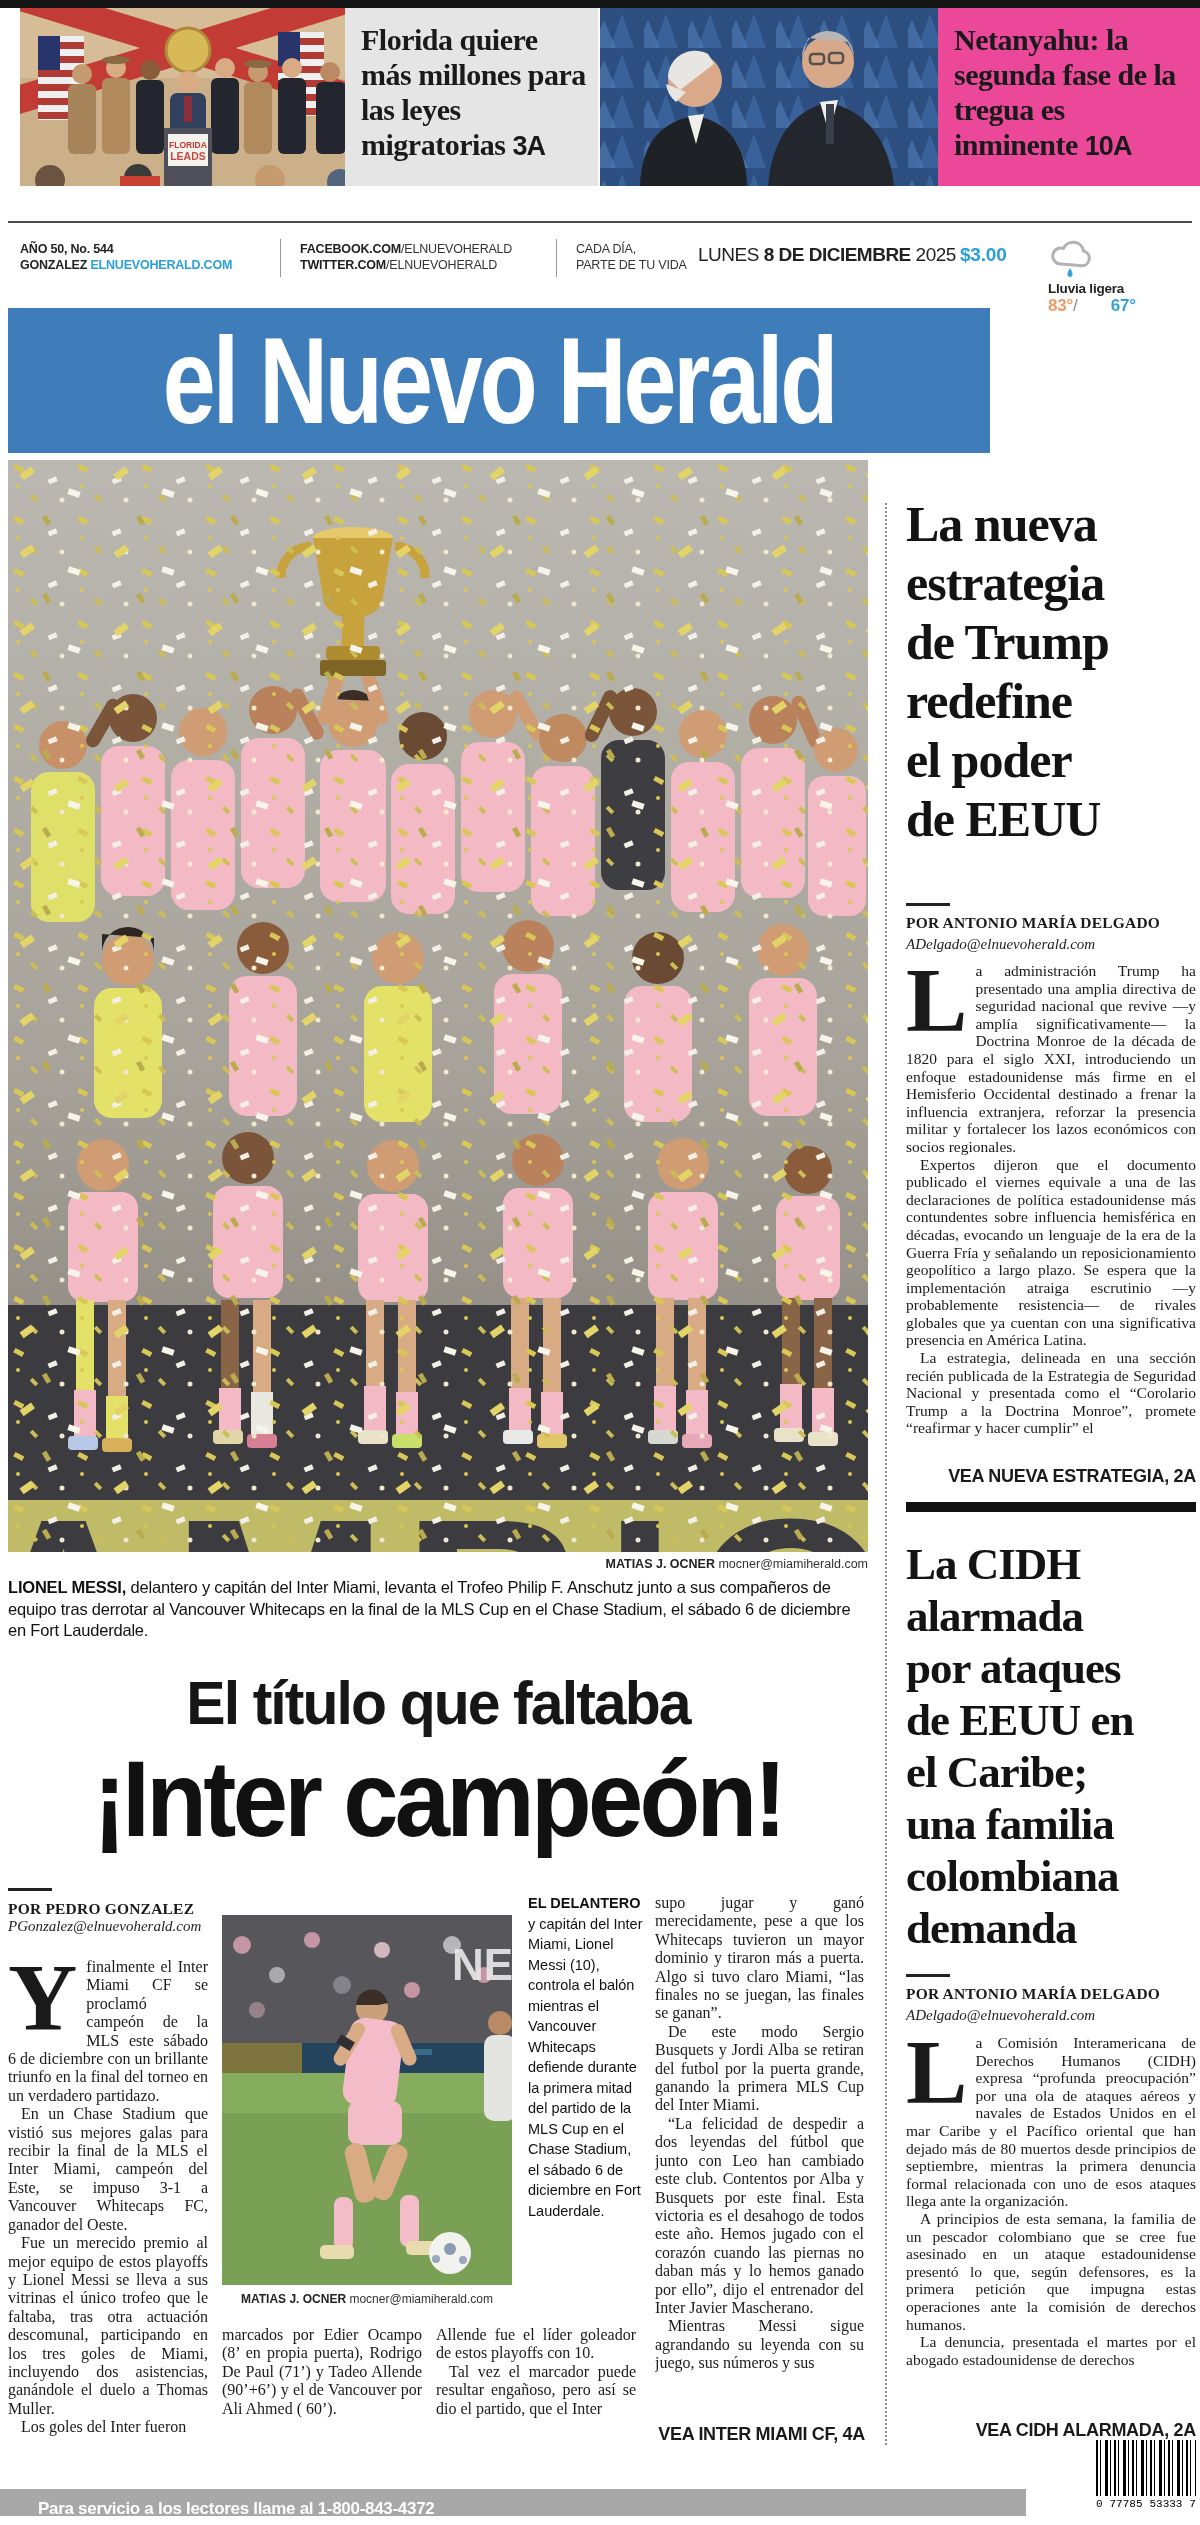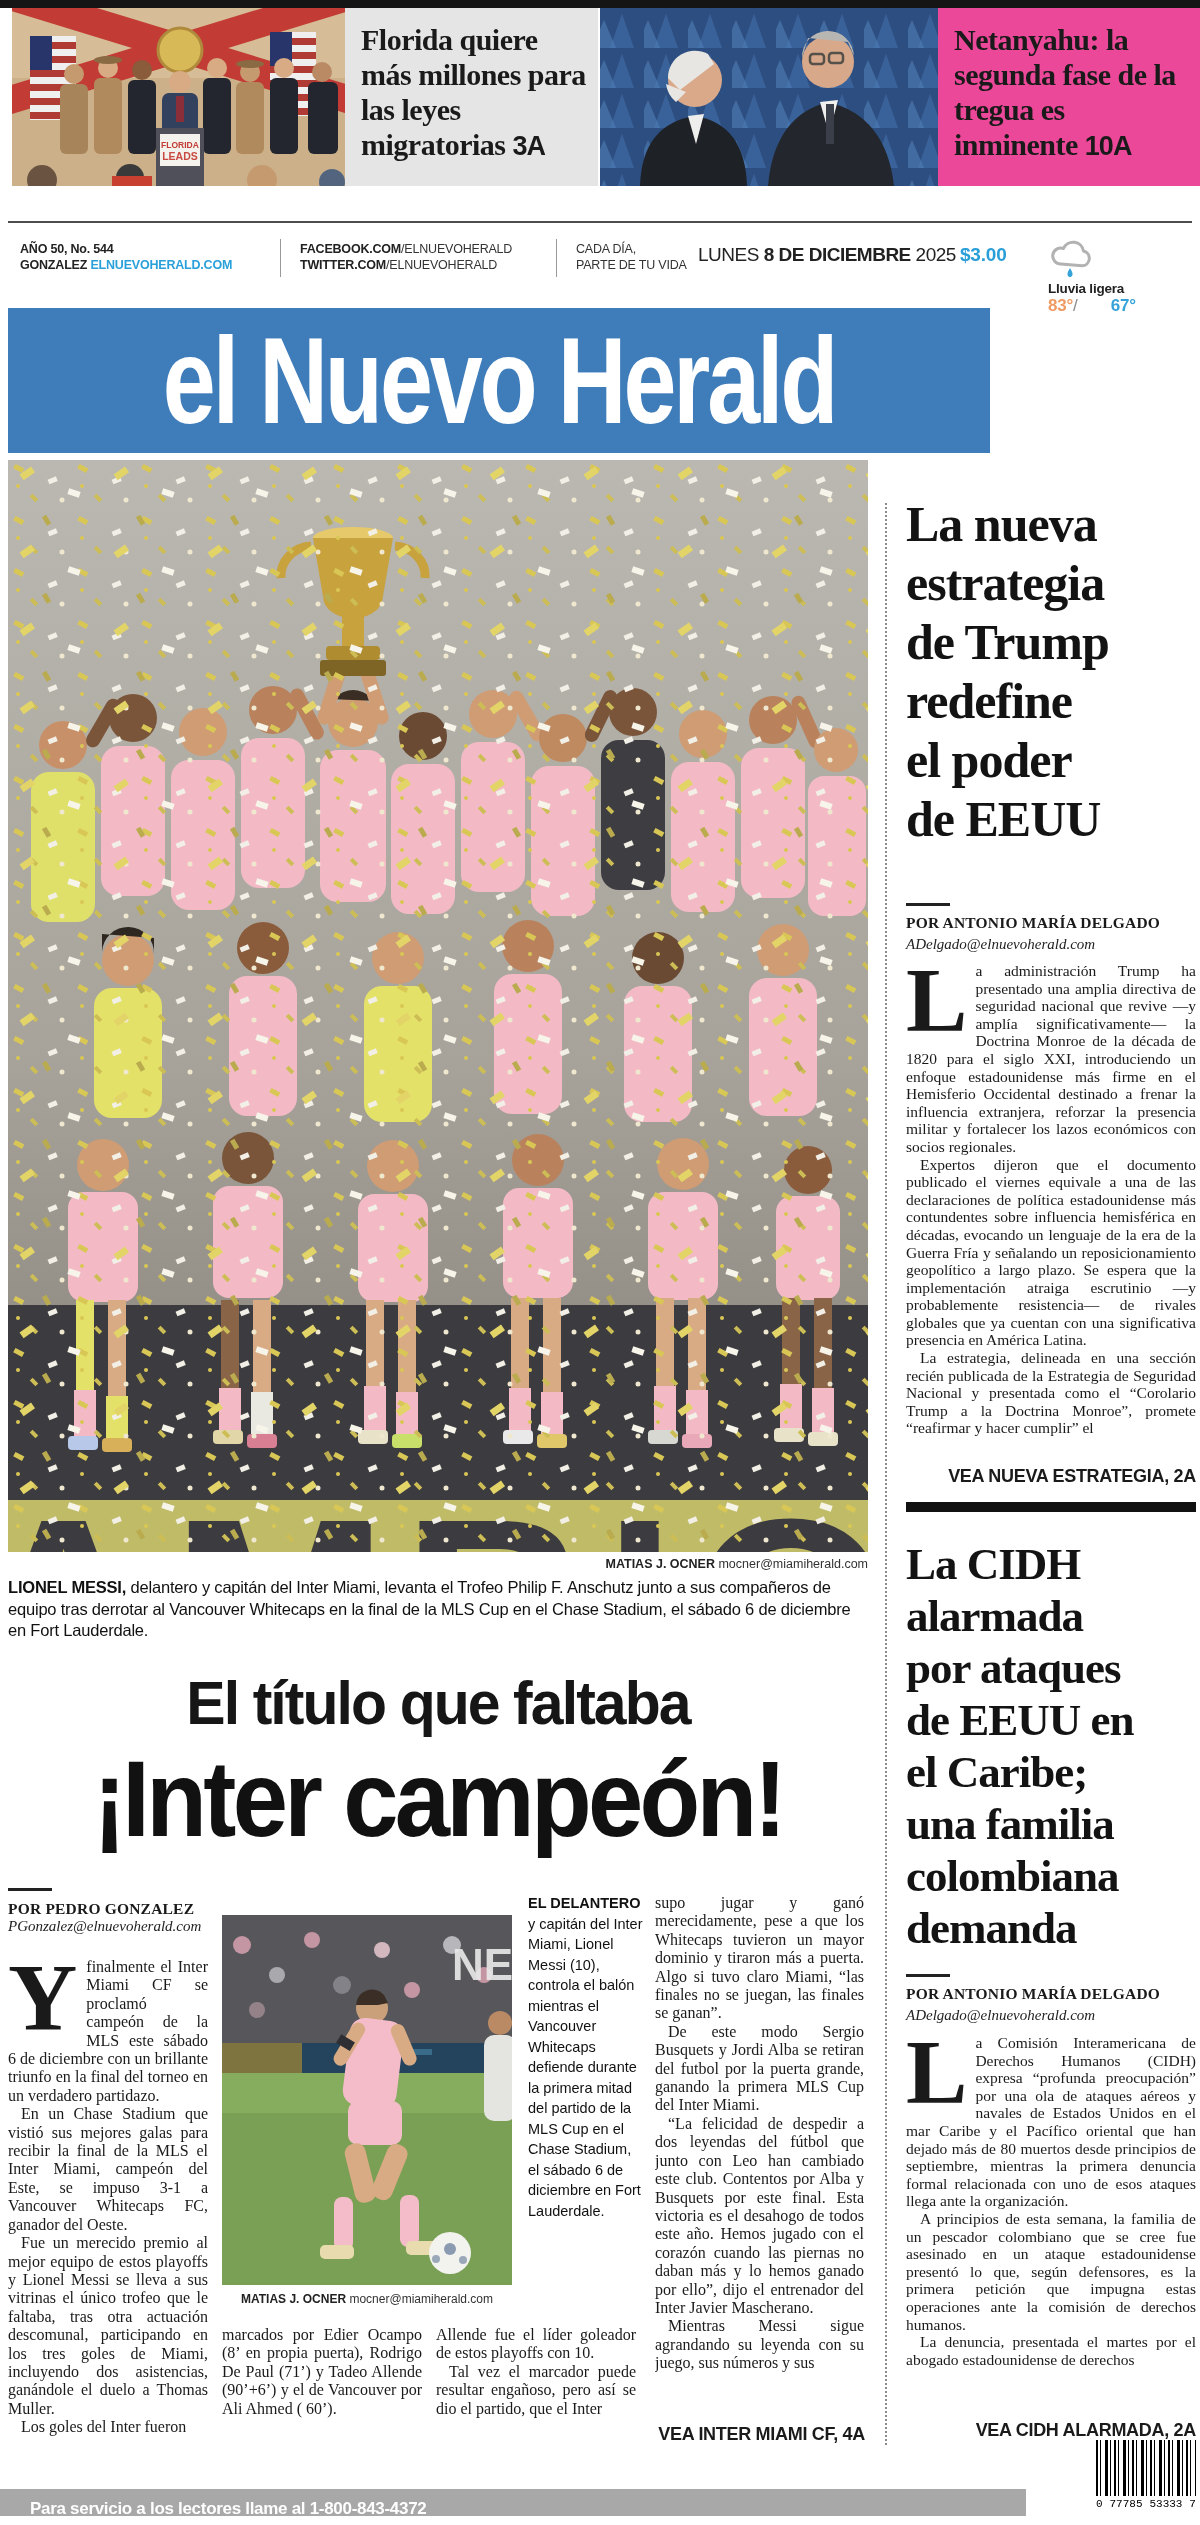--- a/index.html
+++ b/index.html
@@ -85,36 +85,36 @@
                font-weight:bold;font-size:14.5px;line-height:20.5px;color:#111;}
   .col5{left:655px;top:1894px;width:209px;height:524px;}
   .sports-jump{left:655px;top:2424px;width:210px;}
   .trump-jump{top:1466px;}
   .cidh-jump{left:906px;top:2420px;width:290px;}
 
   
   .footer-bar{left:0;top:2489px;width:1026px;height:27px;background:#a8a8a8;
               display:flex;align-items:center;}
   .footer-text{font-family:"Liberation Sans",sans-serif;font-weight:bold;font-size:17px;
-               color:#fff;padding-left:30px;letter-spacing:-.3px;margin-top:12px;}
+               color:#fff;padding-left:38px;letter-spacing:-.3px;margin-top:12px;}
   .barcode{left:1096px;top:2440px;width:100px;height:76px;background:#fff;}
   .barcode-bars{width:100px;height:56px;background:
      repeating-linear-gradient(90deg,#000 0 2px,#fff 2px 4px,#000 4px 5px,#fff 5px 9px,
      #000 9px 12px,#fff 12px 14px,#000 14px 15px,#fff 15px 18px);}
   .barcode-digits{display:flex;justify-content:space-between;font-family:"Liberation Mono",monospace;
                   font-size:11px;color:#000;padding-top:2px;}
 </style>
 </head>
 <body>
 
 <div class="page">
 
   <div class="abs top-bar"></div>
 
-  <div class="abs teaser-photo" style="left:12px;width:404px;">
+  <div class="abs teaser-photo" style="left:20px;width:404px;">
     <svg width="337" height="178" viewBox="0 0 337 178" preserveAspectRatio="none">
       <rect width="337" height="178" fill="#cbb089"></rect>
       <rect width="337" height="70" fill="#d6bd97"></rect>
       <g>
         <g transform="rotate(17 168 40)">
             <rect x="-80" y="26" width="500" height="28" fill="#c23b34"></rect>
           </g>
         <g transform="rotate(-17 168 40)">
             <rect x="-80" y="26" width="500" height="28" fill="#c23b34"></rect>
           </g>

